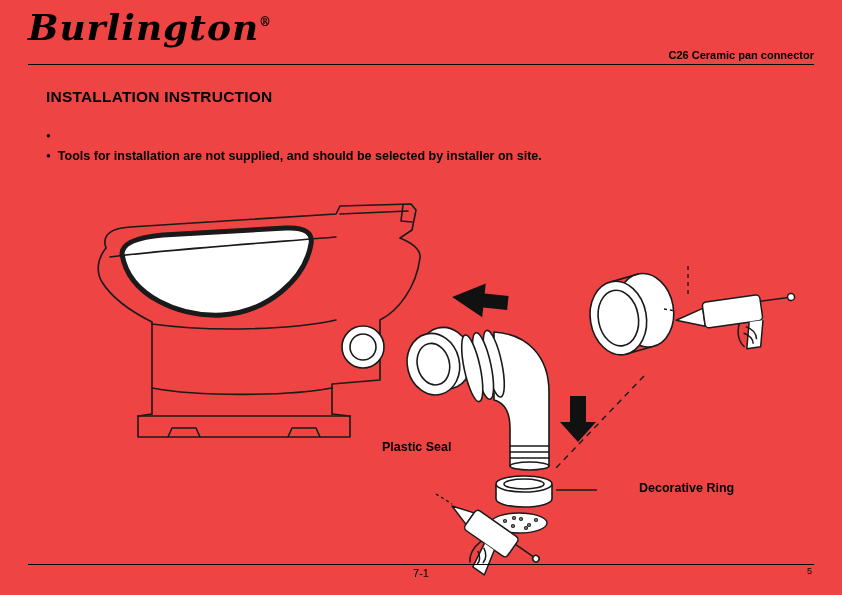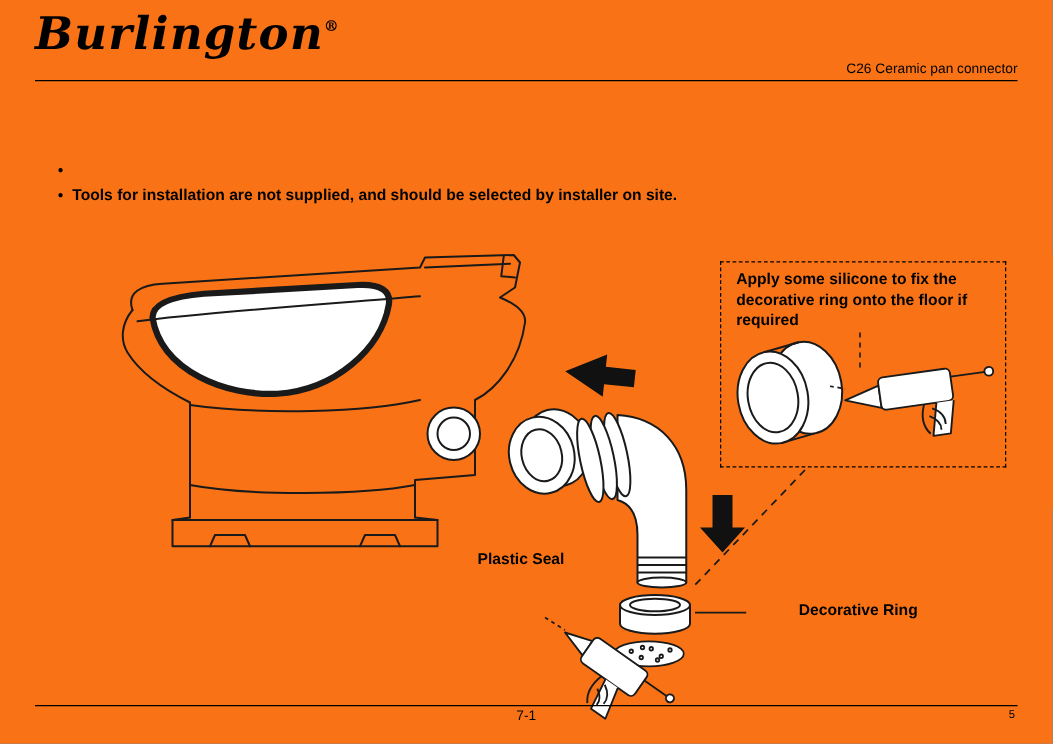--- a/index.html
+++ b/index.html
@@ -1,29 +1,29 @@
 <!DOCTYPE html>
 <html><head>
 <meta charset="utf-8">
 <style>
   html,body{margin:0;padding:0;background:#888;}
   .page{
     position:relative;width:842px;height:595px;margin:0 auto;
-    background:#f97316;overflow:hidden;color:#000;
+    background:#ef4444;overflow:hidden;color:#000;
     font-family:"Liberation Sans",sans-serif;
   }
   .brand{
     position:absolute;left:28px;top:6px;
     font-family:"DejaVu Serif",serif;font-style:italic;font-weight:bold;
     font-size:36px;letter-spacing:1px;
   }
   .brand sup{font-size:12px;font-style:normal;vertical-align:14px;}
   .product{
     position:absolute;right:28px;top:49px;
-    font-size:11px;font-weight:normal;
+    font-size:11px;font-weight:bold;
   }
   .rule{position:absolute;left:28px;right:28px;border-top:1.5px solid #000;height:0;}
   .header-rule{top:64px;}
   .footer-rule{top:564px;}
   .title{
     position:absolute;left:46px;top:88px;margin:0;
     font-size:15.5px;font-weight:bold;letter-spacing:.2px;
   }
   .notes{position:absolute;left:46px;top:126px;}
   .note{display:flex;align-items:center;height:20px;font-size:12.5px;font-weight:bold;}
@@ -51,20 +51,21 @@
 
 <div class="page">
 
   <div class="brand">
     <span>Burlington</span><sup>®</sup>
   </div>
 
   <div class="product">C26 Ceramic pan connector</div>
   <div class="rule header-rule"></div>
 
+  <h1 class="title">INSTALLATION INSTRUCTION</h1>
 
   <div class="notes">
     <div class="note">
       <span class="bullet">●</span>
     </div>
     <div class="note">
       <span class="bullet">●</span>
       <span>Tools for installation are not supplied, and should be selected by installer on site.</span>
     </div>
   </div>
@@ -157,23 +158,20 @@
       <rect x="474" y="494" width="52" height="24" rx="4"></rect>
       <line x1="526" y1="501" x2="548" y2="501"></line>
       <circle cx="551" cy="501" r="3.2"></circle>
       <path d="M512,518 L518,544 L504,544 L500,518"></path>
       <path d="M496,518 C493,528 494,536 499,542" fill="none"></path>
       <path d="M502,522 q9,5 8,13 M499,528 q8,5 7,11" fill="none"></path>
     </g>
     <path d="M436,494 L452,504" fill="none" stroke="#1a1a1a" stroke-width="1.4" stroke-dasharray="3,3"></path>
   </svg>
 
-  <div class="callout-box">
-    <div class="callout-text">Apply some silicone to fix the decorative ring onto the floor if required</div>
-  </div>
 
   <div class="diagram-label plastic-seal-label">Plastic Seal</div>
   <div class="diagram-label decorative-ring-label">Decorative Ring</div>
 
   <div class="rule footer-rule"></div>
   <div class="page-number">7-1</div>
   <div class="corner-mark">5</div>
 
 </div>
 

